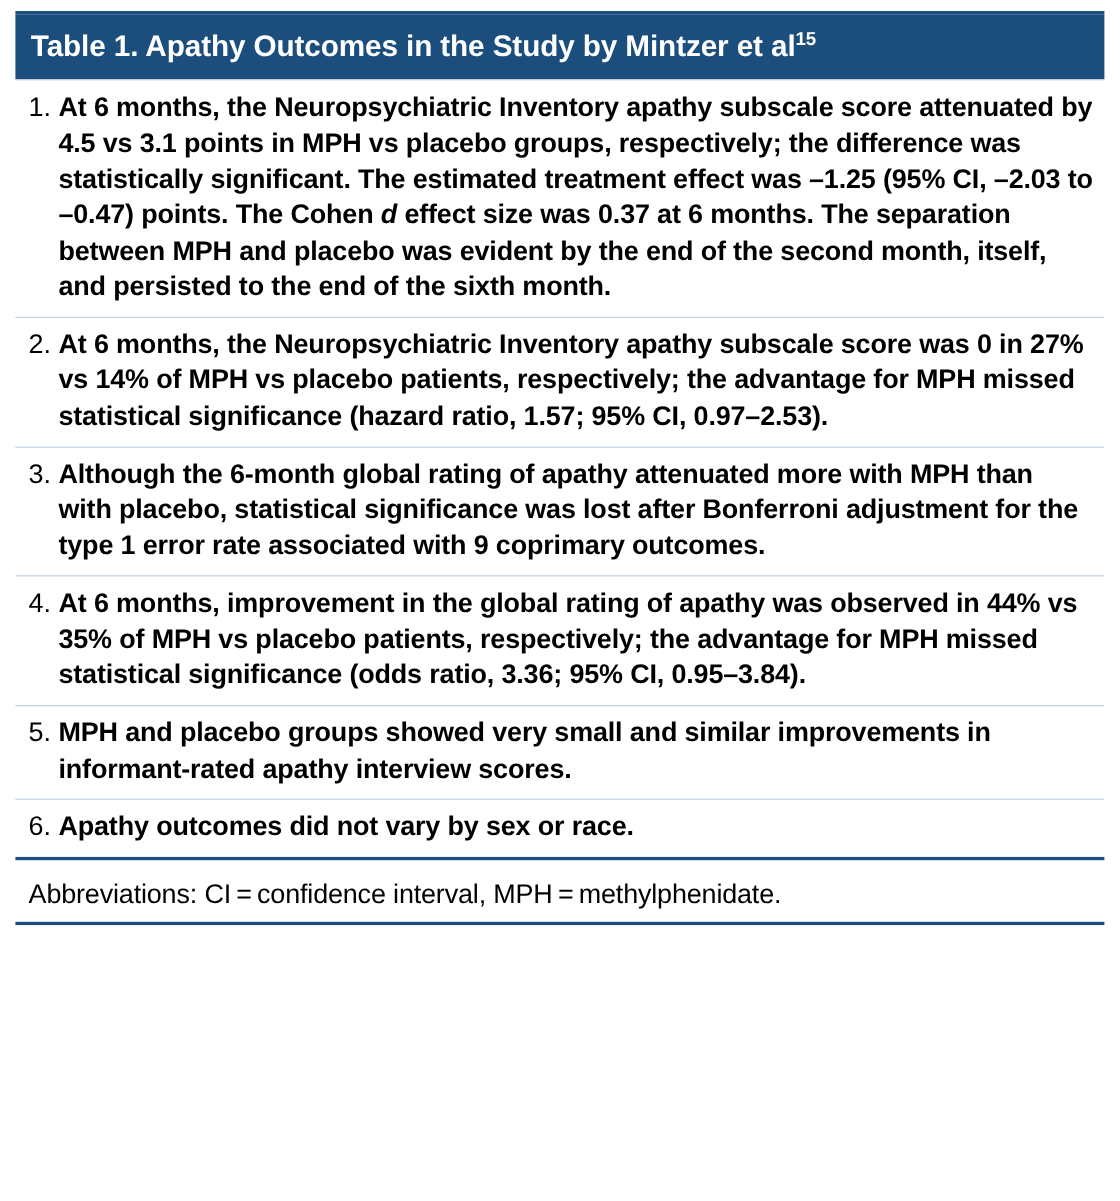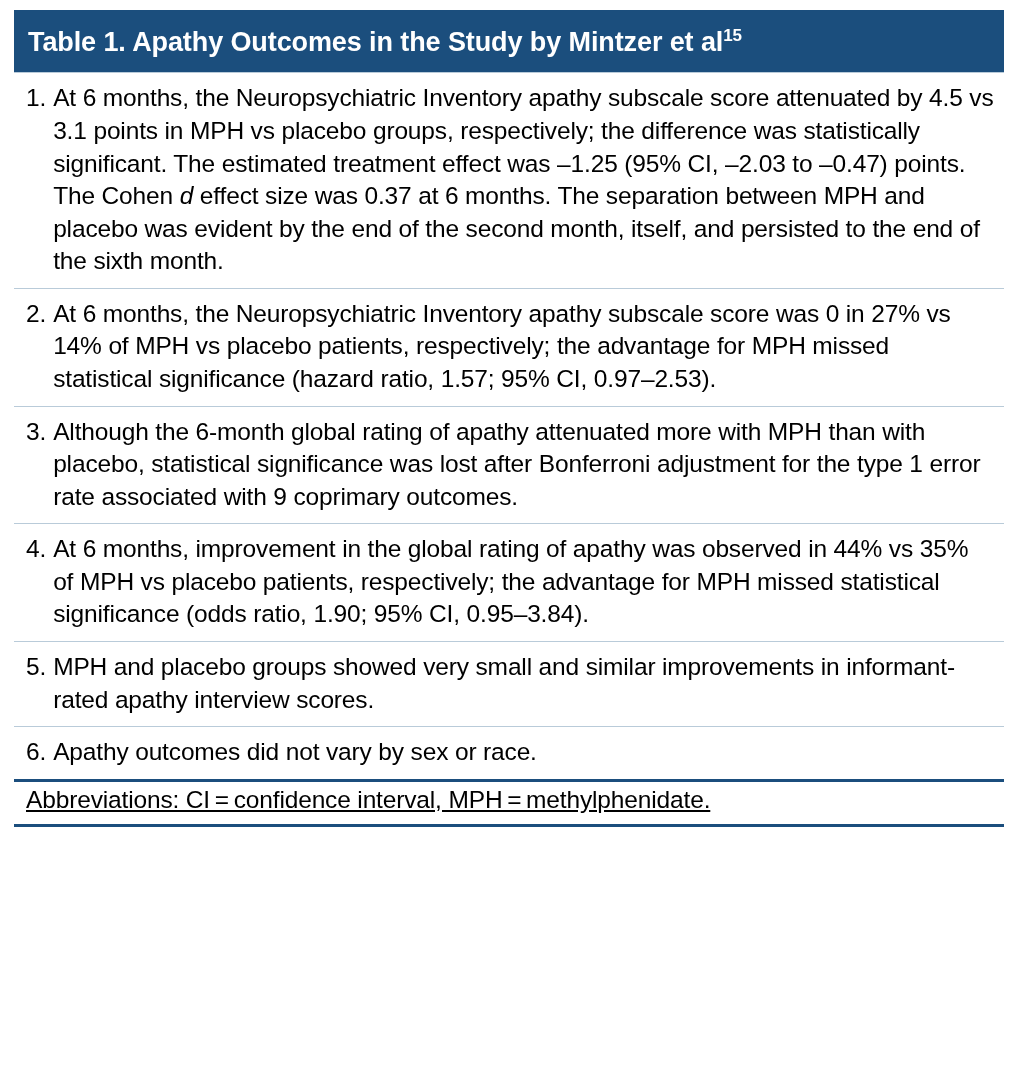--- a/index.html
+++ b/index.html
@@ -57,29 +57,29 @@
     line-height: 1.33;
     letter-spacing: -0.15px;
   }
   .item-num {
     flex: 0 0 auto;
     padding-right: 7px;
     white-space: nowrap;
   }
   .item-text {
     flex: 1 1 auto;
+    font-weight: bold;
   }
   .item-text i {
     font-style: italic;
   }
   .abbrev-row {
     border-top: 3px solid #1b4e7d;
-    padding: 2px 10px 8px 12px;
+    padding: 16px 10px 8px 12px;
     box-sizing: border-box;
-    text-decoration: underline;
   }
   .abbrev {
     font-size: 24.5px;
     line-height: 1.33;
     letter-spacing: -0.15px;
   }
 </style>
 </head>
 <body>
 
@@ -107,21 +107,21 @@
     <div class="row">
       <div class="item">
         <span class="item-num">3.</span>
         <span class="item-text">Although the 6-month global rating of apathy attenuated more with MPH than with placebo, statistical significance was lost after Bonferroni adjustment for the type 1 error rate associated with 9 coprimary outcomes.</span>
       </div>
     </div>
 
     <div class="row">
       <div class="item">
         <span class="item-num">4.</span>
-        <span class="item-text">At 6 months, improvement in the global rating of apathy was observed in 44% vs 35% of MPH vs placebo patients, respectively; the advantage for MPH missed statistical significance (odds ratio, 1.90; 95% CI, 0.95–3.84).</span>
+        <span class="item-text">At 6 months, improvement in the global rating of apathy was observed in 44% vs 35% of MPH vs placebo patients, respectively; the advantage for MPH missed statistical significance (odds ratio, 3.36; 95% CI, 0.95–3.84).</span>
       </div>
     </div>
 
     <div class="row">
       <div class="item">
         <span class="item-num">5.</span>
         <span class="item-text">MPH and placebo groups showed very small and similar improvements in informant-rated apathy interview scores.</span>
       </div>
     </div>
 

